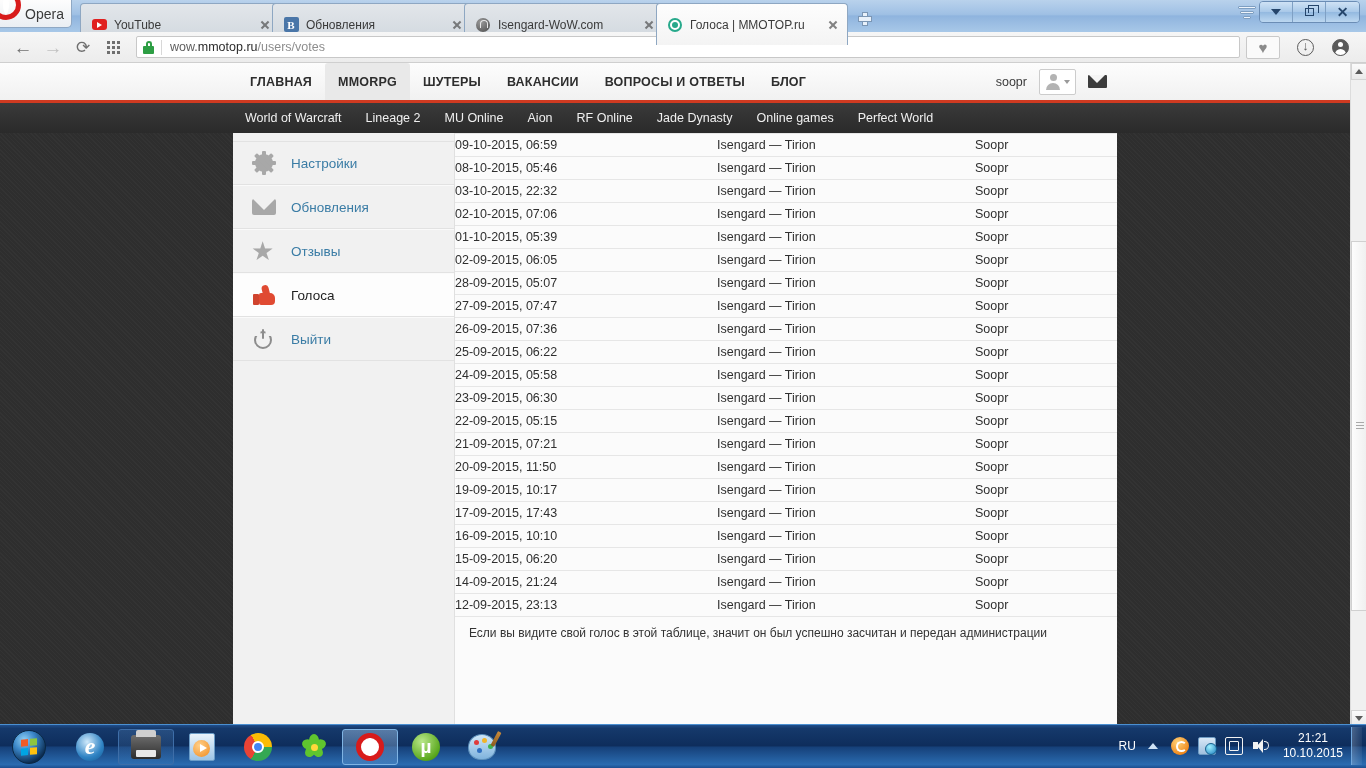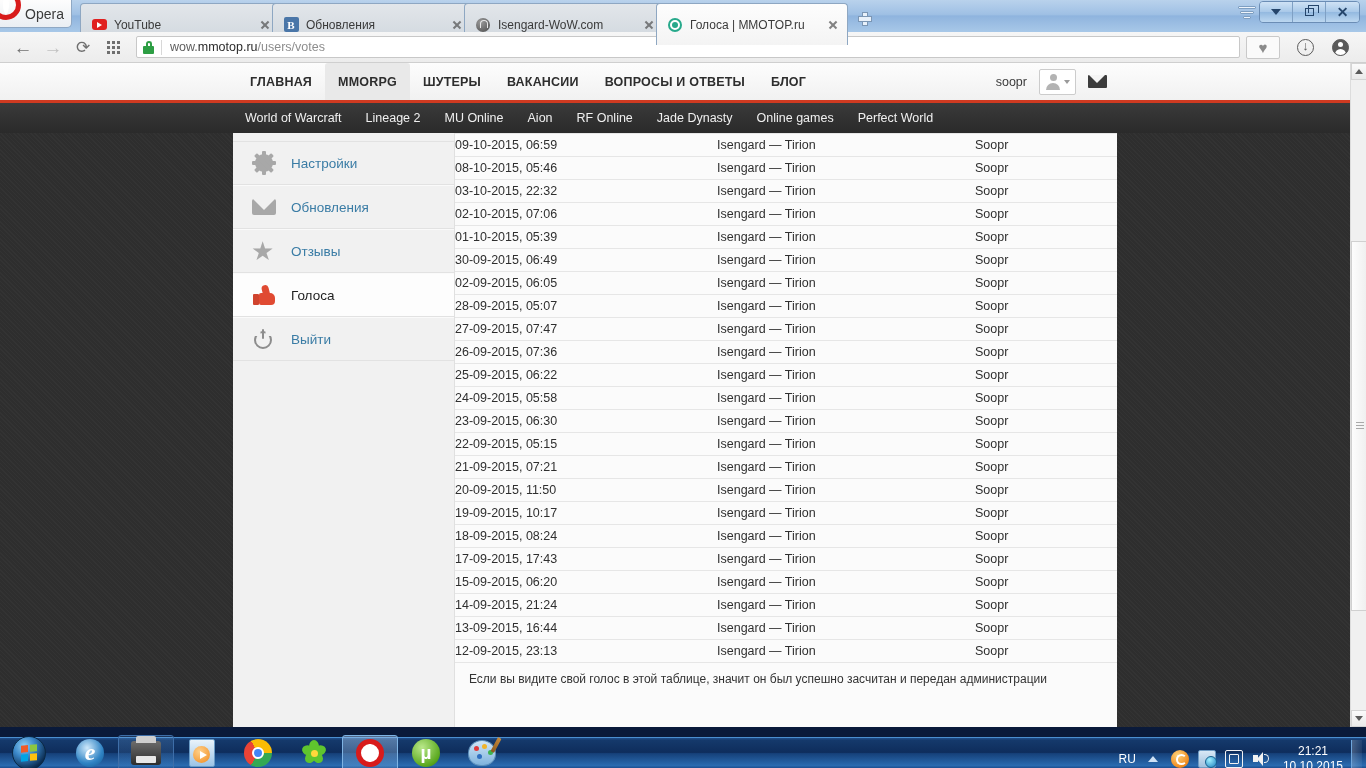--- a/index.html
+++ b/index.html
@@ -407,21 +407,21 @@
     background: linear-gradient(to right, #fdfdfd, #f0f0f0);
     border: 1px solid #d0d0d0;
   }
   #sb-thumb .grip {
     position: absolute; left: 4px; top: 50%; margin-top: -4px; width: 8px;
   }
   #sb-thumb .grip i { display: block; height: 1px; background: #a9a9a9; margin-bottom: 2px; }
 
   
   #taskbar {
-    position: absolute; left: 0; bottom: 0; width: 1366px; height: 31px;
+    position: absolute; left: 0; bottom: 0; width: 1366px; height: 44px;
     background: linear-gradient(to bottom, #1f4e8c 0%, #15396b 8%, #0e2d5c 48%,
       #16417a 52%, #2a6bb0 92%, #1c4e8f 100%);
     border-top: 1px solid #4b8fd0;
     display: flex; align-items: center;
   }
   #start-orb {
     width: 54px; height: 38px; margin-left: 2px;
     display: flex; align-items: center; justify-content: center;
   }
   #start-orb .orb {
@@ -773,25 +773,20 @@
                 <td class="col-date">02-10-2015, 07:06</td>
                 <td class="col-server">Isengard — Tirion</td>
                 <td class="col-user">Soopr</td>
               </tr>
               <tr>
                 <td class="col-date">01-10-2015, 05:39</td>
                 <td class="col-server">Isengard — Tirion</td>
                 <td class="col-user">Soopr</td>
               </tr>
               <tr>
-                <td class="col-date">30-09-2015, 06:49</td>
-                <td class="col-server">Isengard — Tirion</td>
-                <td class="col-user">Soopr</td>
-              </tr>
-              <tr>
                 <td class="col-date">02-09-2015, 06:05</td>
                 <td class="col-server">Isengard — Tirion</td>
                 <td class="col-user">Soopr</td>
               </tr>
               <tr>
                 <td class="col-date">28-09-2015, 05:07</td>
                 <td class="col-server">Isengard — Tirion</td>
                 <td class="col-user">Soopr</td>
               </tr>
               <tr>
@@ -833,41 +828,36 @@
                 <td class="col-date">20-09-2015, 11:50</td>
                 <td class="col-server">Isengard — Tirion</td>
                 <td class="col-user">Soopr</td>
               </tr>
               <tr>
                 <td class="col-date">19-09-2015, 10:17</td>
                 <td class="col-server">Isengard — Tirion</td>
                 <td class="col-user">Soopr</td>
               </tr>
               <tr>
-                <td class="col-date">18-09-2015, 08:24</td>
-                <td class="col-server">Isengard — Tirion</td>
-                <td class="col-user">Soopr</td>
-              </tr>
-              <tr>
                 <td class="col-date">17-09-2015, 17:43</td>
                 <td class="col-server">Isengard — Tirion</td>
                 <td class="col-user">Soopr</td>
               </tr>
               <tr>
+                <td class="col-date">16-09-2015, 10:10</td>
+                <td class="col-server">Isengard — Tirion</td>
+                <td class="col-user">Soopr</td>
+              </tr>
+              <tr>
                 <td class="col-date">15-09-2015, 06:20</td>
                 <td class="col-server">Isengard — Tirion</td>
                 <td class="col-user">Soopr</td>
               </tr>
               <tr>
                 <td class="col-date">14-09-2015, 21:24</td>
-                <td class="col-server">Isengard — Tirion</td>
-                <td class="col-user">Soopr</td>
-              </tr>
-              <tr>
-                <td class="col-date">13-09-2015, 16:44</td>
                 <td class="col-server">Isengard — Tirion</td>
                 <td class="col-user">Soopr</td>
               </tr>
               <tr>
                 <td class="col-date">12-09-2015, 23:13</td>
                 <td class="col-server">Isengard — Tirion</td>
                 <td class="col-user">Soopr</td>
               </tr>
             </tbody>
         </table>

